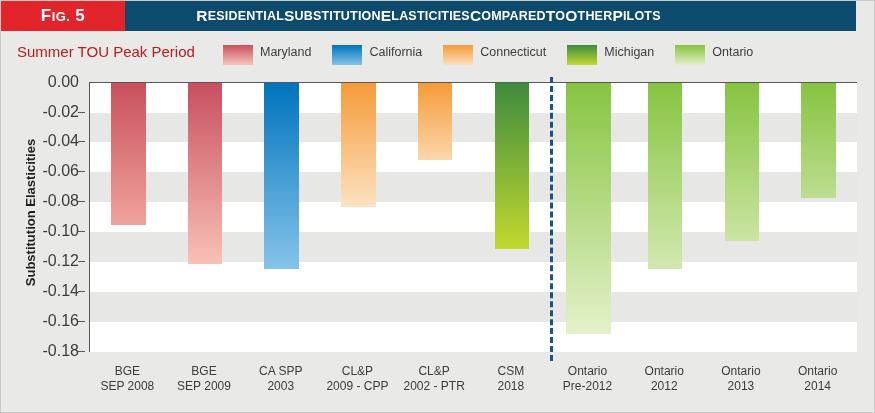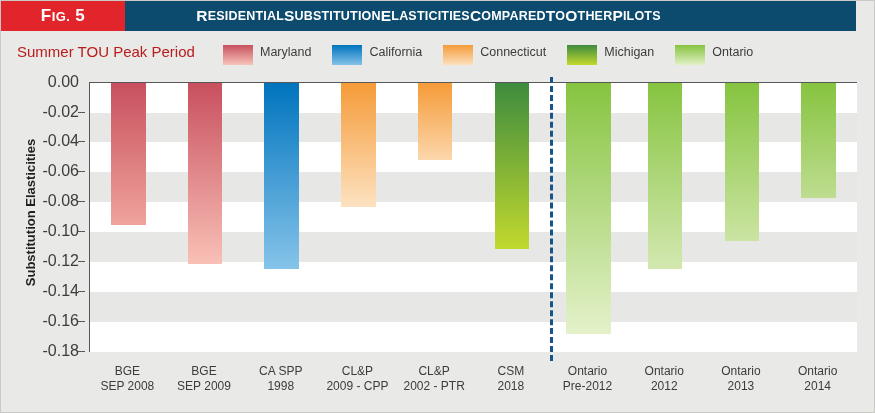--- a/index.html
+++ b/index.html
@@ -176,21 +176,21 @@
         <div class="xlab" style="left: 0px; width: 76.7px;">
           <div>BGE</div>
           <div>SEP 2008</div>
         </div>
         <div class="xlab" style="left: 76.7px; width: 76.7px;">
           <div>BGE</div>
           <div>SEP 2009</div>
         </div>
         <div class="xlab" style="left: 153.4px; width: 76.7px;">
           <div>CA SPP</div>
-          <div>1998</div>
+          <div>2003</div>
         </div>
         <div class="xlab" style="left: 230.1px; width: 76.7px;">
           <div>CL&amp;P</div>
           <div>2009 - CPP</div>
         </div>
         <div class="xlab" style="left: 306.8px; width: 76.7px;">
           <div>CL&amp;P</div>
           <div>2002 - PTR</div>
         </div>
         <div class="xlab" style="left: 383.5px; width: 76.7px;">

